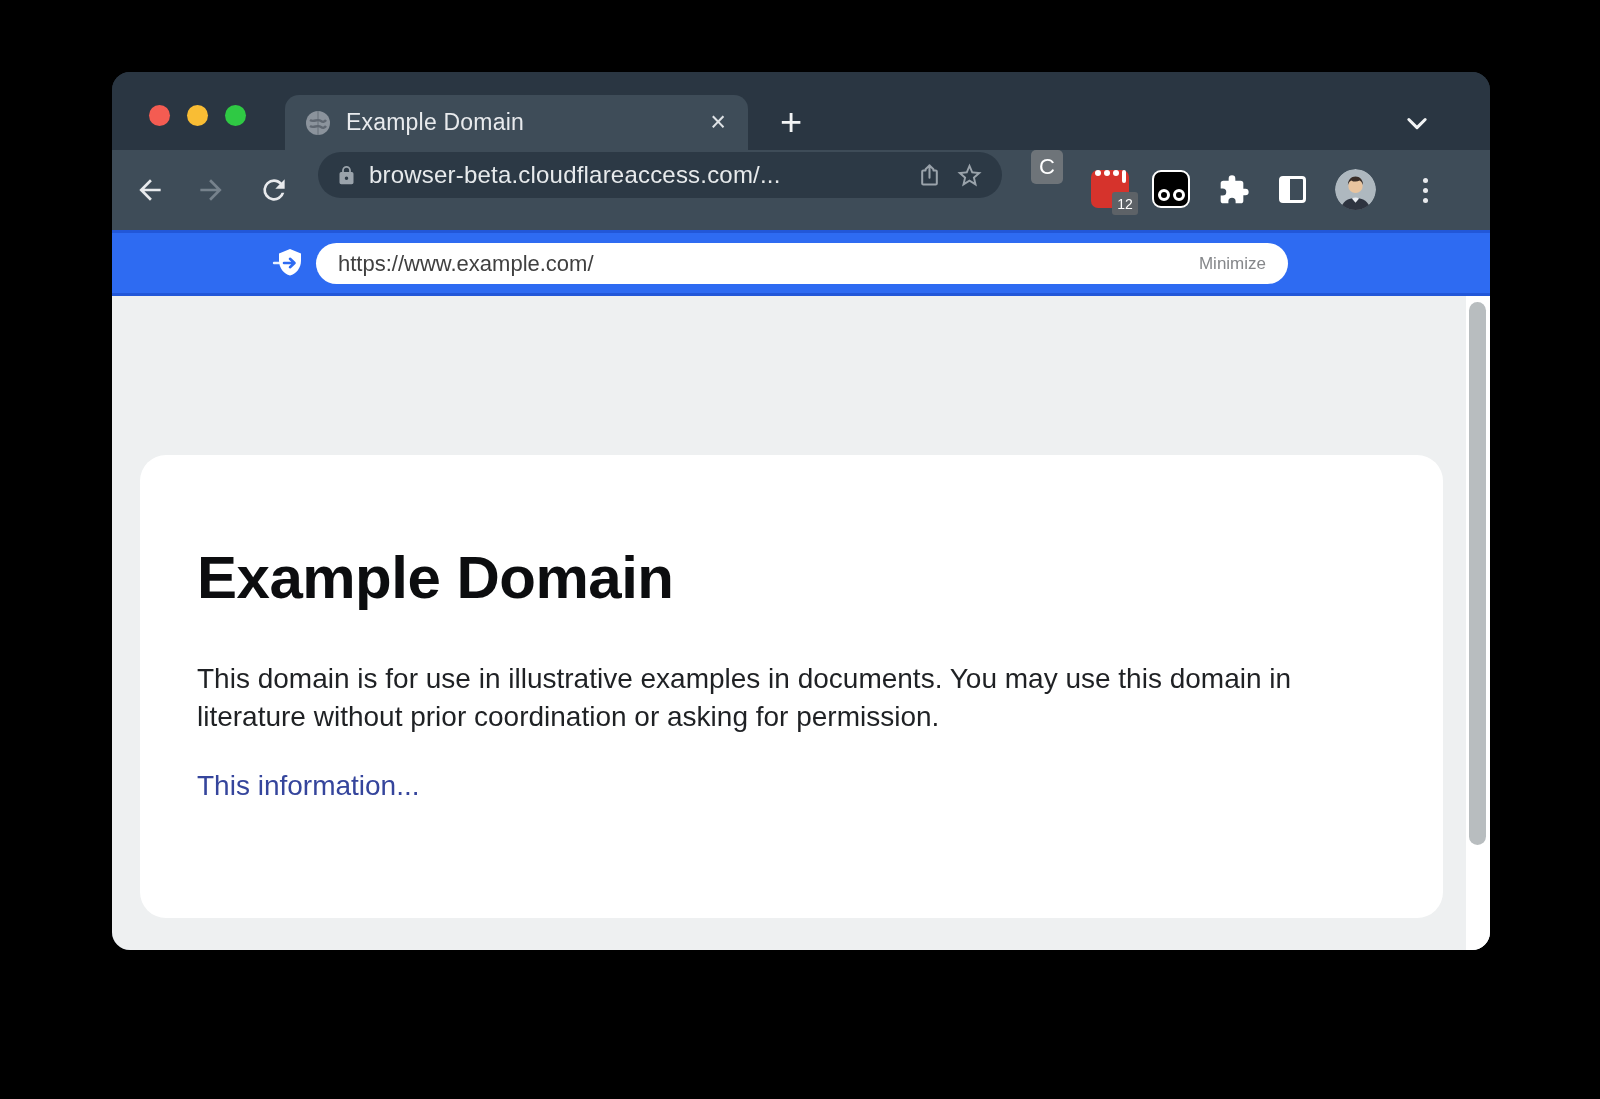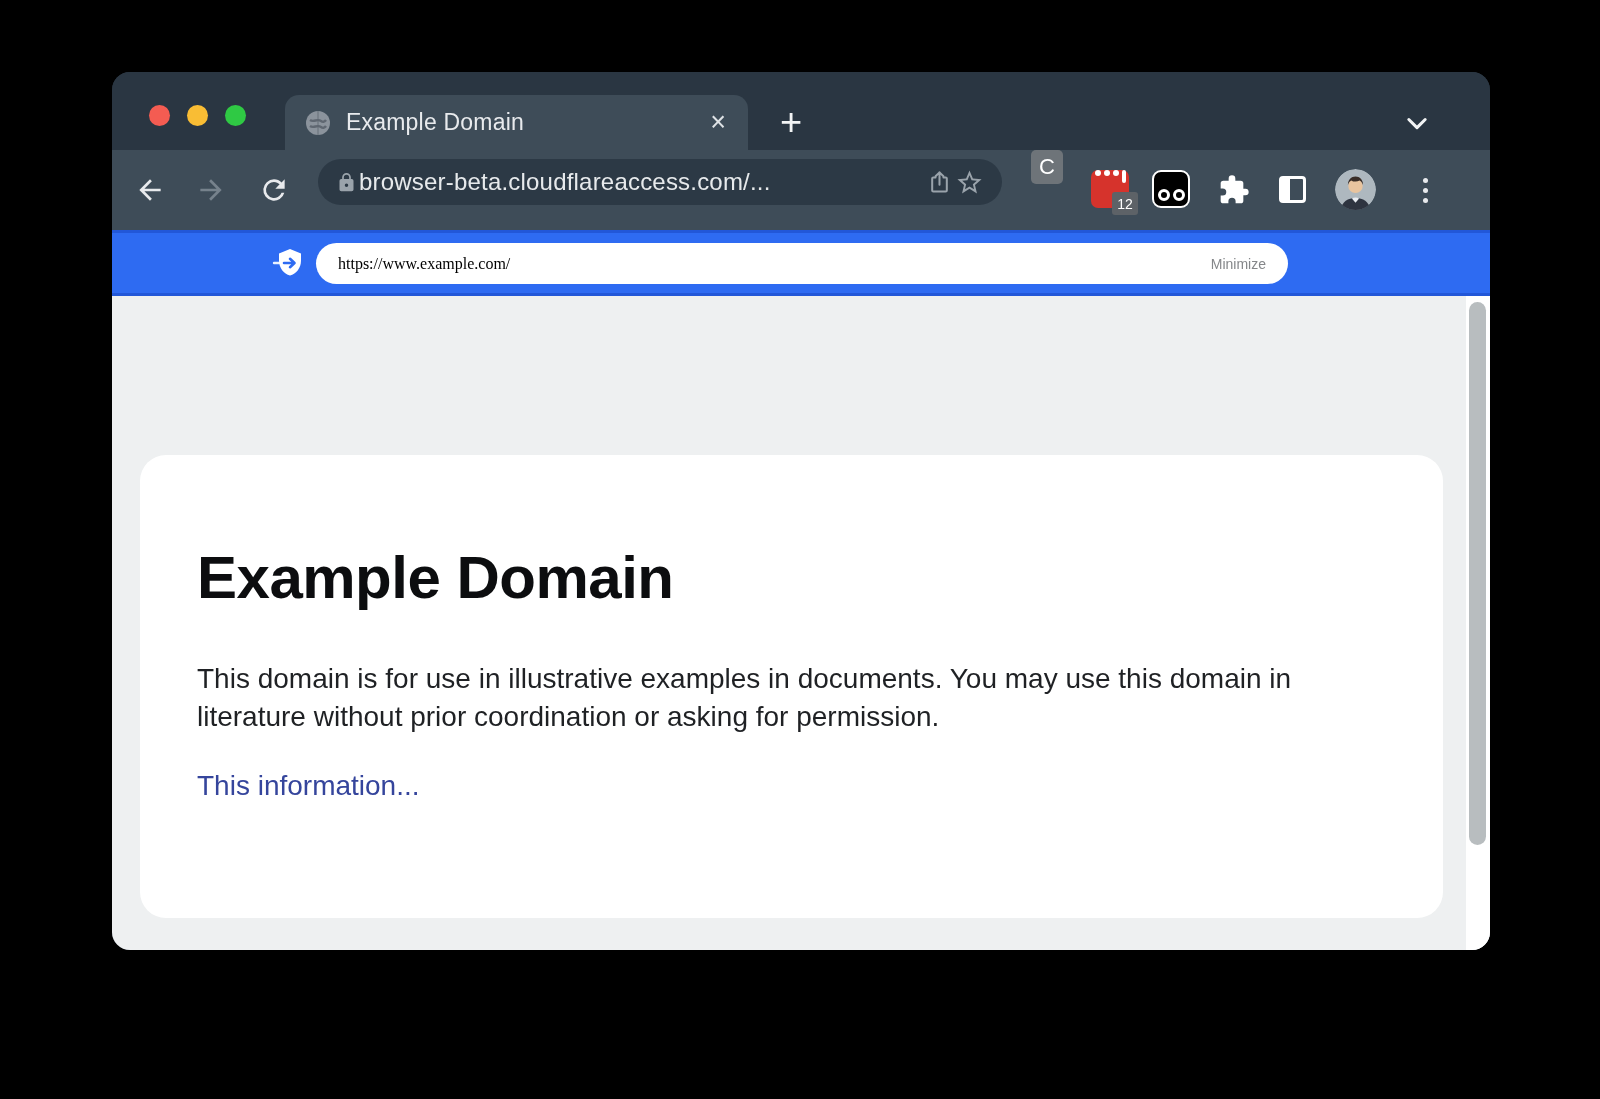--- a/index.html
+++ b/index.html
@@ -25,43 +25,43 @@
   .favicon{width:26px;height:26px;margin-right:15px;flex:0 0 auto}
   .tab-title{flex:1;font-size:23px;color:var(--ui-text);letter-spacing:.2px;white-space:nowrap;overflow:hidden}
   .tab-close{font-size:27px;color:#DFE3E6;line-height:1;padding:0 2px;cursor:default}
   .newtab{position:absolute;left:653px;top:24px;width:52px;height:52px;display:flex;align-items:center;justify-content:center;font-size:38px;font-weight:300;color:#F1F3F4}
   .strip-chevron{position:absolute;left:1288px;top:34px;width:34px;height:34px;display:flex;align-items:center;justify-content:center}
 
   
   .toolbar{position:relative;height:80px;background:var(--toolbar)}
   .navbtn{position:absolute;top:23px;width:34px;height:34px;display:flex;align-items:center;justify-content:center}
   .navbtn.back{left:21px}.navbtn.fwd{left:82px}.navbtn.reload{left:145px}
-  .urlbar{position:absolute;left:206px;top:9px;width:684px;height:46px;border-radius:23px;background:var(--url-pill);display:flex;align-items:center;padding:0 18px;gap:2px}
+  .urlbar{position:absolute;left:206px;top:2px;width:684px;height:46px;border-radius:23px;background:var(--url-pill);display:flex;align-items:center;padding:0 18px;gap:12px}
   .address{flex:1;font-size:24px;font-weight:500;color:#E7EAEC;letter-spacing:.2px;white-space:nowrap;overflow:hidden}
   .ext{position:absolute;top:0;height:80px;display:flex;align-items:center;justify-content:center}
   .ext-c{left:919px;width:32px;height:34px;background:#6E7479;border-radius:5px;color:#fff;font-size:22px;font-weight:500}
   .ext-lp{left:979px;width:38px;height:38px;top:20px;background:var(--lastpass-red);border-radius:7px;display:flex;align-items:flex-start;justify-content:center;gap:3px}
   .lp-dot{width:6px;height:6px;background:#fff;border-radius:50%}
   .lp-bar{width:4px;height:13px;background:#fff;border-radius:2px}
   .lp-badge{position:absolute;right:-9px;bottom:-7px;min-width:26px;height:23px;background:#5D6267;border-radius:3px;color:#fff;font-size:14px;display:flex;align-items:center;justify-content:center}
   .ext-black{left:1040px;width:38px;height:38px;top:20px;background:#000;border:2px solid #fff;border-radius:9px;display:flex;align-items:flex-end;justify-content:center;gap:3px;padding-bottom:5px}
   .bk-circle{width:12px;height:12px;border:3px solid #fff;border-radius:50%}
   .ext-puzzle{left:1105px;width:34px;height:34px;top:23px}
   .ext-panel{left:1167px;top:26px;width:27px;height:27px;border:3px solid #fff;border-radius:4px;position:absolute}
   .ext-panel::before{content:"";position:absolute;left:0;top:0;width:8px;height:100%;background:#fff}
   .ext-avatar{left:1223px;top:19px;width:41px;height:41px;border-radius:50%;overflow:hidden}
   .ext-menu{left:1296px;top:23px;width:34px;height:34px;display:flex;flex-direction:column;align-items:center;justify-content:center;gap:5px}
   .menu-dot{width:5px;height:5px;border-radius:50%;background:#E8EAED}
 
   
   .isolationbar{position:relative;height:66px;background:var(--accent-blue);border-top:3px solid var(--accent-blue-dark);border-bottom:3px solid var(--accent-blue-dark)}
   .shield{position:absolute;left:159px;top:13px;width:36px;height:36px}
   .iso-pill{position:absolute;left:204px;top:10px;width:972px;height:41px;border-radius:21px;background:#fff;display:flex;align-items:center;padding:0 22px}
-  .iso-input{flex:1;border:none;outline:none;background:transparent;font-family:Liberation Serif, serif;font-size:16px;color:#000000}
-  .minimize{font-size:14px;color:#85878A;white-space:nowrap}
+  .iso-input{flex:1;border:none;outline:none;background:transparent;font-family:Liberation Sans, sans-serif;font-size:22px;color:#404040}
+  .minimize{font-size:17px;color:#85878A;white-space:nowrap}
 
   
   .content{position:relative;height:654px;background:var(--page-bg)}
   .card{position:absolute;left:28px;top:159px;width:1303px;height:463px;border-radius:26px;background:var(--card-bg)}
   .card h1{position:absolute;left:57px;top:88px;font-size:60px;font-weight:700;color:#0C0D0F;letter-spacing:-.5px}
   .card p{position:absolute;left:57px;top:205px;width:1165px;font-size:28px;line-height:38px;color:#1F2124}
   .card a{position:absolute;left:57px;top:315px;font-size:28px;color:var(--link);text-decoration:none}
   .scrolltrack{position:absolute;right:0;top:0;width:24px;height:100%;background:#fff}
   .scrollthumb{position:absolute;left:3px;top:6px;width:17px;height:543px;border-radius:9px;background:var(--thumb)}
   svg{display:block}

